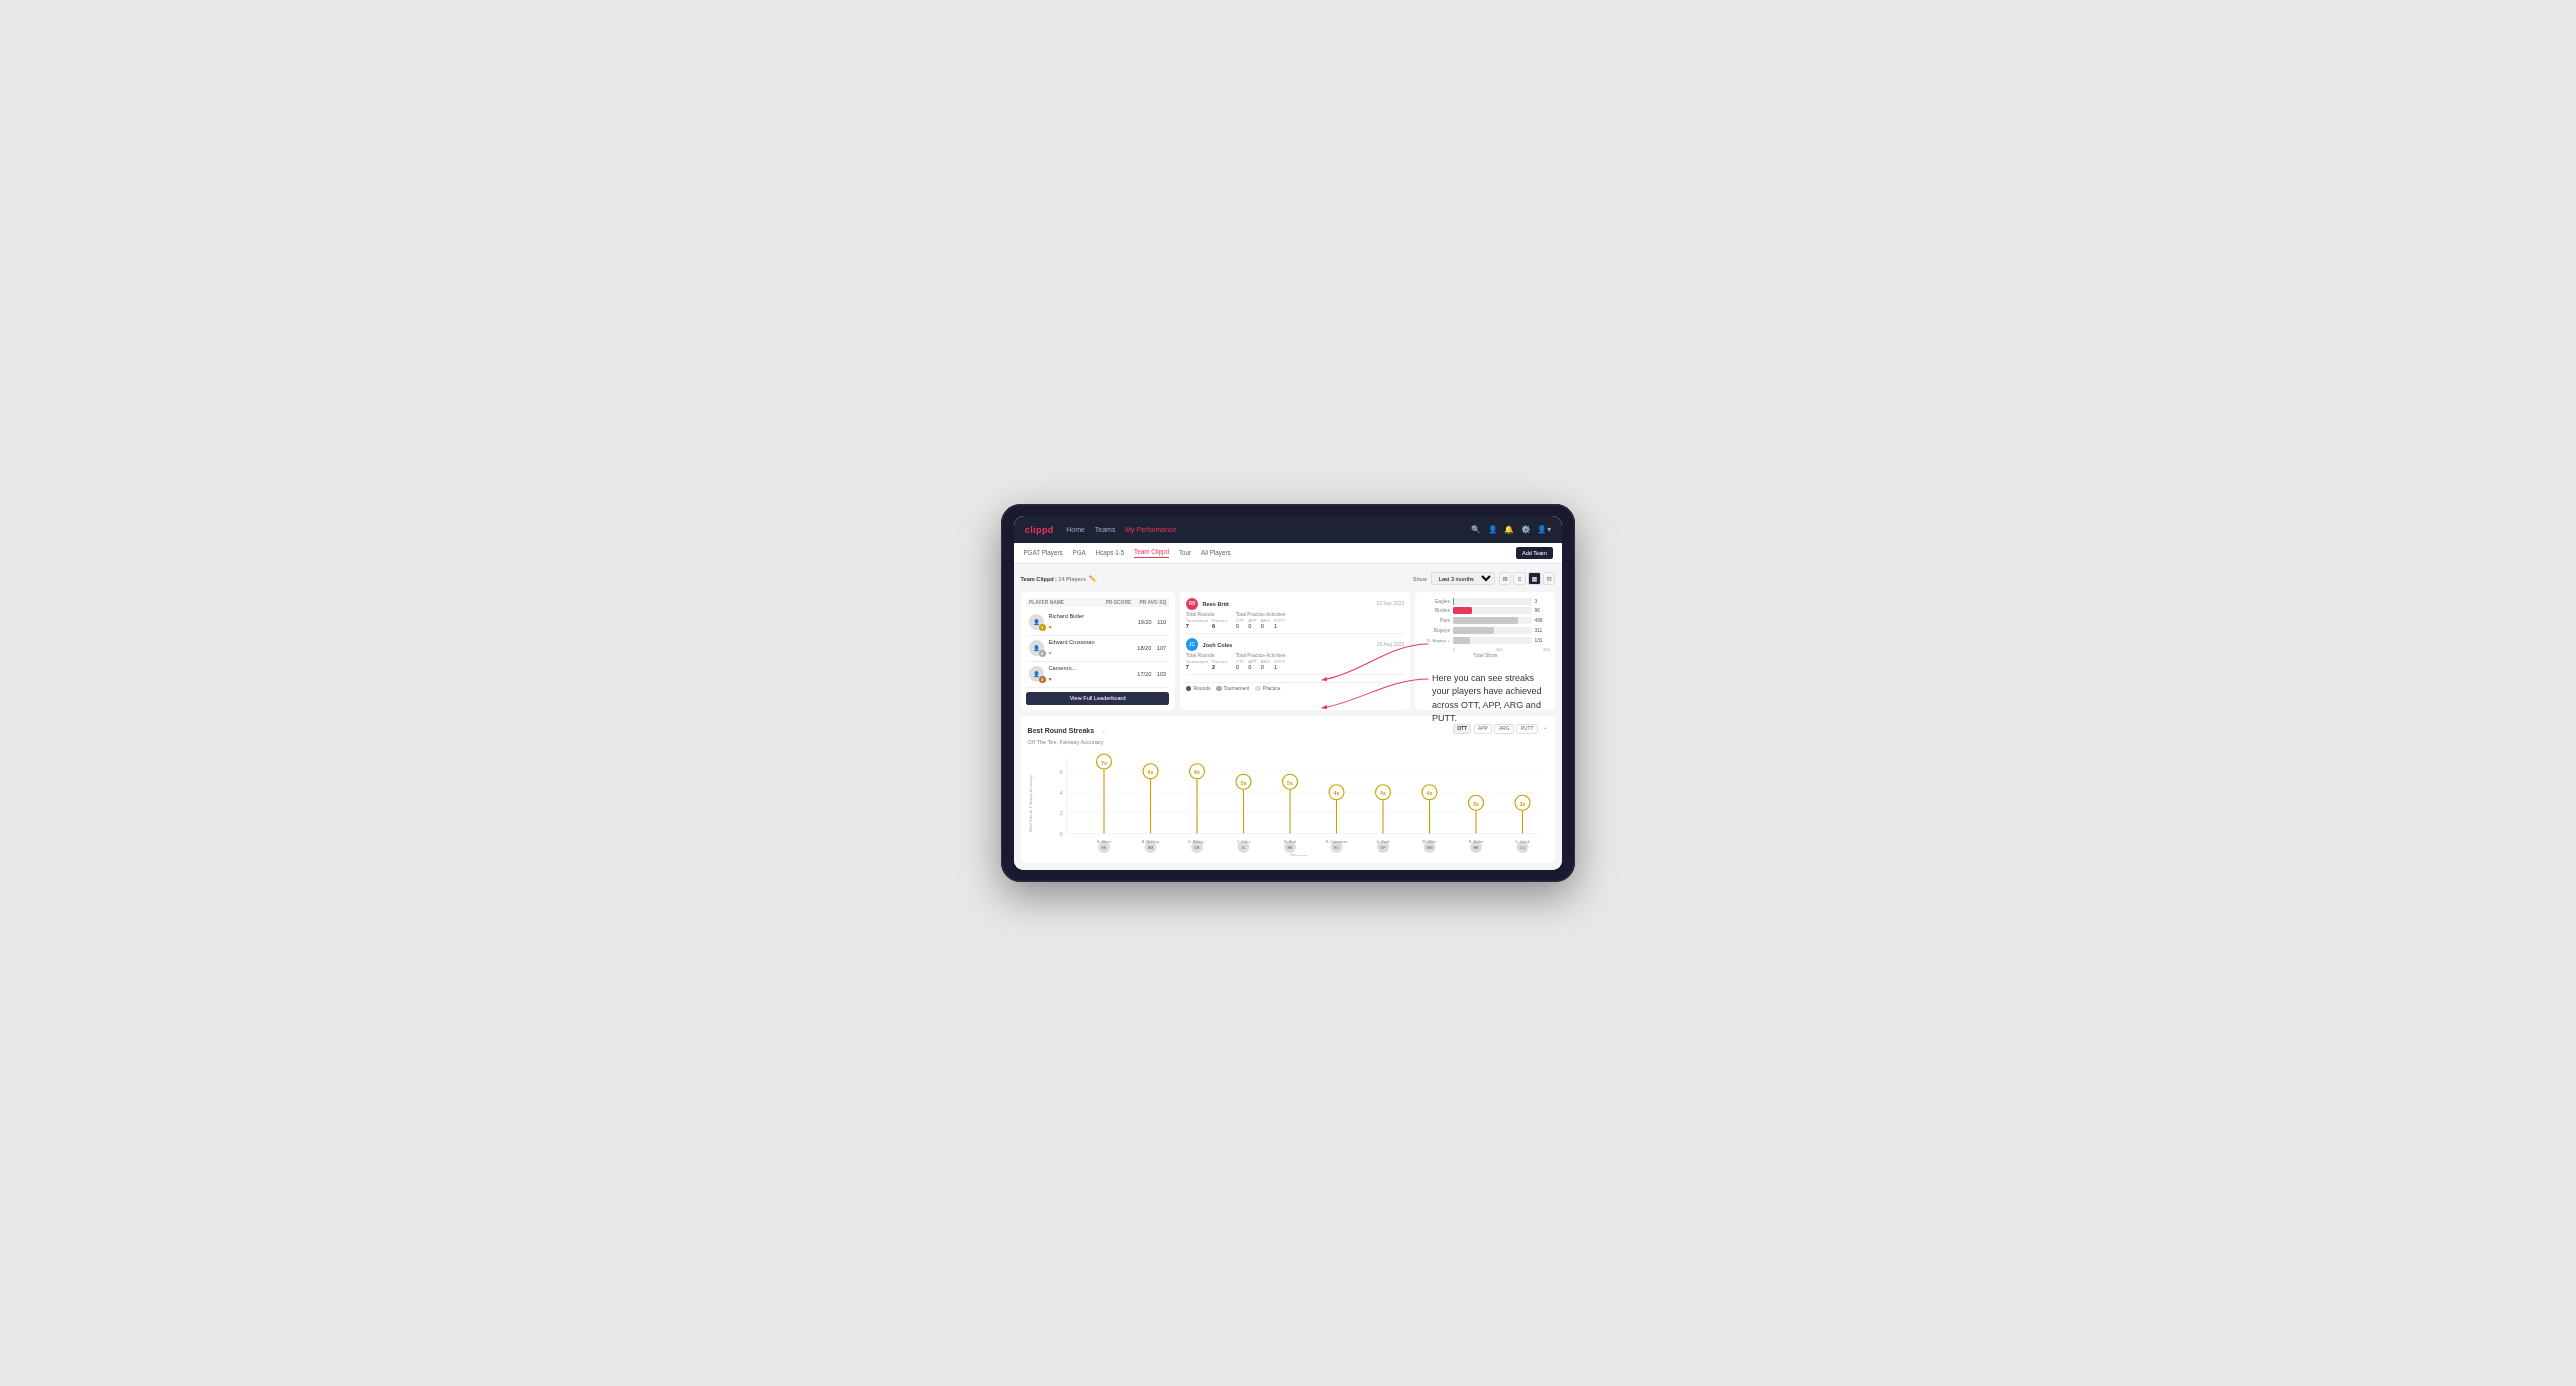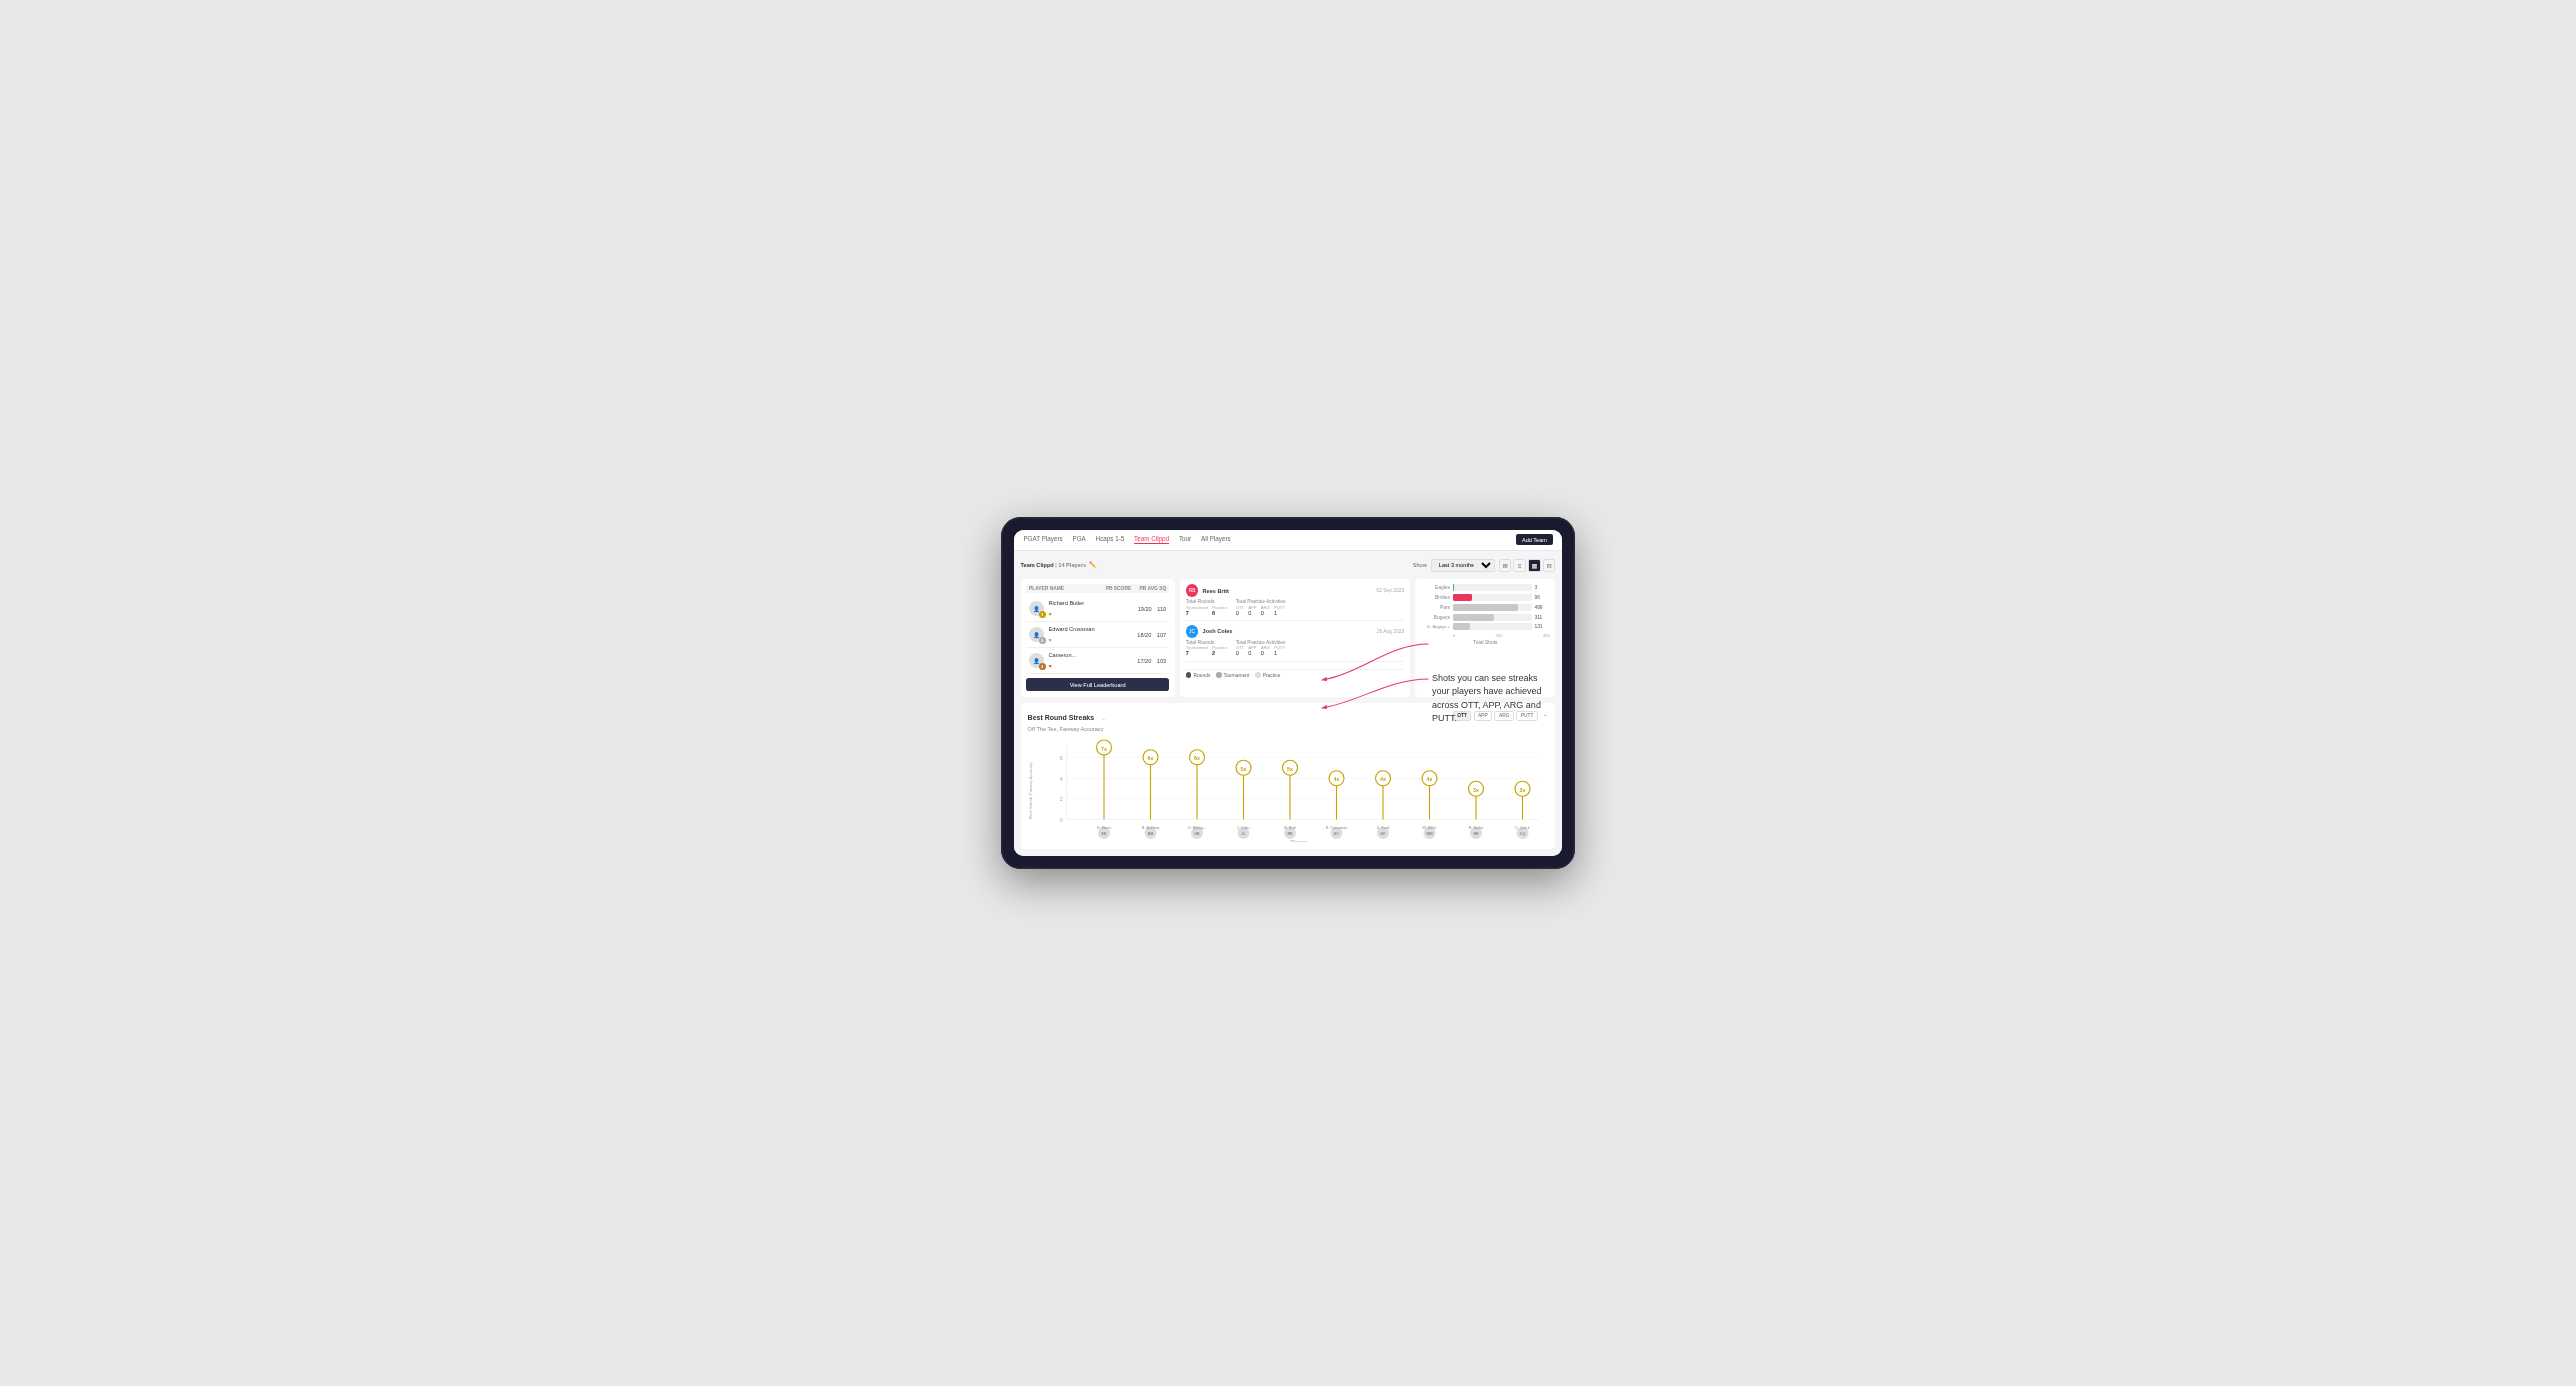--- a/index.html
+++ b/index.html
@@ -265,20 +265,35 @@
       position: relative;
     }
   </style>
 </head>
 <body>
 
 <div class="outer-container" style="position:relative;">
 <div class="tablet-frame">
   <div class="tablet-screen">
 
+    <div class="top-nav">
+      <span class="logo">clippd</span>
+      <div class="nav-links">
+        <span class="nav-link">Home</span>
+        <span class="nav-link">Teams</span>
+        <span class="nav-link active">My Performance</span>
+      </div>
+      <div class="nav-icons">
+        <span class="nav-icon">🔍</span>
+        <span class="nav-icon">👤</span>
+        <span class="nav-icon">🔔</span>
+        <span class="nav-icon">⚙️</span>
+        <span class="nav-icon">👤▾</span>
+      </div>
+    </div>
 
     <div class="sub-nav">
       <span class="sub-nav-link">PGAT Players</span>
       <span class="sub-nav-link">PGA</span>
       <span class="sub-nav-link">Hcaps 1-5</span>
       <span class="sub-nav-link active">Team Clippd</span>
       <span class="sub-nav-link">Tour</span>
       <span class="sub-nav-link">All Players</span>
       <div class="add-team-btn">Add Team</div>
     </div>
@@ -634,21 +649,21 @@
             <text x="350" y="142" font-size="7" fill="#aaa" text-anchor="middle">Players</text>
           </svg>
         </div>
       </div>
 
     </div>
   </div>
 </div>
 
 <div style="position:absolute; right:21px; top:50%; transform:translateY(-21px); width:122px;">
-  <p style="font-size:9px; color:#333; line-height:1.5;">Shots you can see streaks your players have achieved across OTT, APP, ARG and PUTT.</p>
+  <p style="font-size:9px; color:#333; line-height:1.5;">Here you can see streaks your players have achieved across OTT, APP, ARG and PUTT.</p>
 
   <svg style="position:absolute; left:-112px; top:-56px; width:112px; height:112px; pointer-events:none;" viewBox="0 0 160 160">
     <path d="M 155 40 C 100 40, 60 80, 10 90" stroke="#e8375a" stroke-width="1.5" fill="none" marker-end="url(#arrowhead)"></path>
     <path d="M 155 90 C 100 90, 60 120, 10 130" stroke="#e8375a" stroke-width="1.5" fill="none" marker-end="url(#arrowhead2)"></path>
     <defs>
       <marker id="arrowhead" markerWidth="6" markerHeight="4" refX="0" refY="2" orient="auto">
         <polygon points="0 0, 6 2, 0 4" fill="#e8375a"></polygon>
       </marker>
       <marker id="arrowhead2" markerWidth="6" markerHeight="4" refX="0" refY="2" orient="auto">
         <polygon points="0 0, 6 2, 0 4" fill="#e8375a"></polygon>

